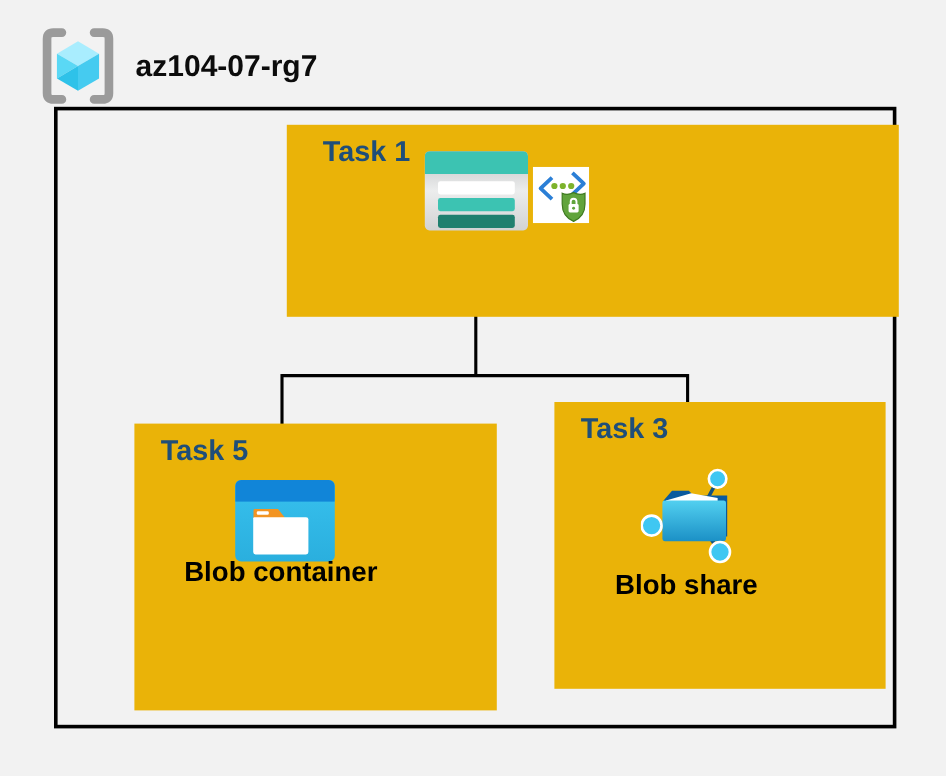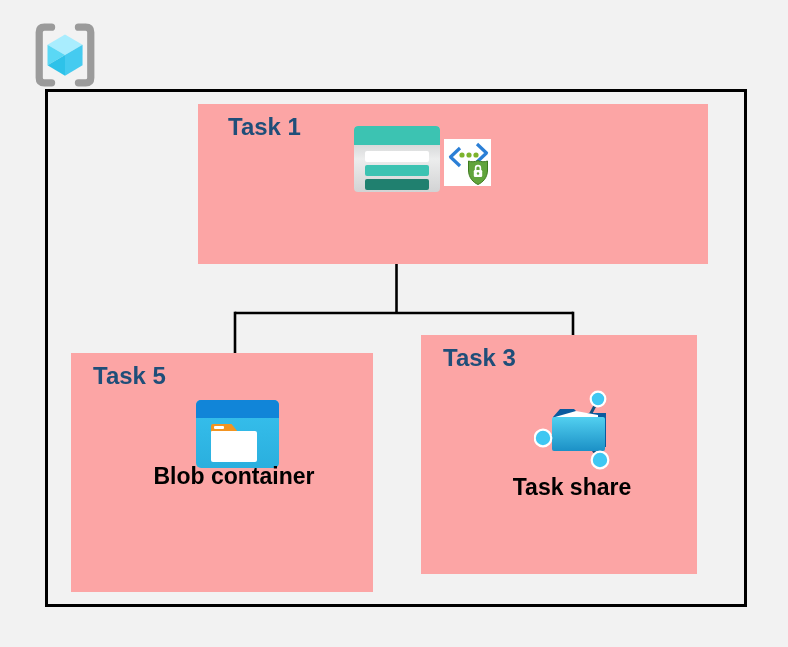--- a/index.html
+++ b/index.html
@@ -23,21 +23,21 @@
 
   
   .rg-boundary {
     position:absolute; left:45px; top:89px;
     width:702px; height:518px;
     border:3px solid #000;
     box-sizing:border-box;
   }
   .connectors { position:absolute; left:0; top:0; width:696px; height:512px; }
 
-  .task-box { position:absolute; background:#fca5a5; }
+  .task-box { position:absolute; background:#eab308;margin-left:41px; }
   .task-box.t1 { left:150px; top:12px;  width:510px; height:160px; }
   .task-box.t5 { left:23px;  top:261px; width:302px; height:239px; }
   .task-box.t3 { left:373px; top:243px; width:276px; height:239px; }
   .task-label {
     font-size:24px; font-weight:bold; color:#1f4e79;
     padding:9px 0 0 22px;
   }
   .task-box.t1 .task-label { padding-left:30px; }
 
   .node-label {
@@ -99,20 +99,21 @@
     <span class="rg-icon">
       <svg viewBox="0 0 60 64" aria-hidden="true">
         <path d="M17 5 H10 Q5 5 5 10 V54 Q5 59 10 59 H17" fill="none" stroke="#9b9b9b" stroke-width="7" stroke-linecap="round"></path>
         <path d="M43 5 H50 Q55 5 55 10 V54 Q55 59 50 59 H43" fill="none" stroke="#9b9b9b" stroke-width="7" stroke-linecap="round"></path>
         <polygon points="30,12 47,22 30,32 13,22" fill="#a9edfe"></polygon>
         <polygon points="13,22 30,32 13,42" fill="#5ad8f5"></polygon>
         <polygon points="13,42 30,32 30,52" fill="#2ec2e9"></polygon>
         <polygon points="47,22 30,32 30,52 47,42" fill="#45cbf0"></polygon>
       </svg>
     </span>
+    <h1 class="rg-title">az104-07-rg7</h1>
   </div>
 
   <div class="rg-boundary">
 
     <svg class="connectors" viewBox="0 0 696 512">
       <line x1="348.5" y1="143" x2="348.5" y2="221" stroke="#000" stroke-width="2.6"></line>
       <line x1="187" y1="221" x2="525" y2="221" stroke="#000" stroke-width="2.6"></line>
       <line x1="187" y1="219.7" x2="187" y2="296" stroke="#000" stroke-width="2.6"></line>
       <line x1="525" y1="219.7" x2="525" y2="295" stroke="#000" stroke-width="2.6"></line>
     </svg>
@@ -171,16 +172,16 @@
         <path d="M9 49 L24 47" stroke="#11507f" stroke-width="3" fill="none"></path>
         <path d="M66 71 L57 58" stroke="#11507f" stroke-width="3" fill="none"></path>
         <path d="M19 28 L26 20 H40 L44 24 H72 V58 H19 Z" fill="#0a5a9e"></path>
         <path d="M21 28 L42 22 L64 26 L64 31 L21 32 Z" fill="#ffffff"></path>
         <rect x="18" y="28" width="53" height="34" rx="2" fill="url(#fsg)"></rect>
         <circle cx="64" cy="10" r="7.3" fill="#3fc7f2" stroke="#ffffff" stroke-width="2.2"></circle>
         <circle cx="9" cy="49" r="8.3" fill="#3fc7f2" stroke="#ffffff" stroke-width="2.2"></circle>
         <circle cx="66" cy="71" r="8.3" fill="#3fc7f2" stroke="#ffffff" stroke-width="2.2"></circle>
       </svg>
     </span>
-    <div class="node-label lbl-file">Task share</div>
+    <div class="node-label lbl-file">Blob share</div>
 
   </div>
 </div>
 
 </body></html>

